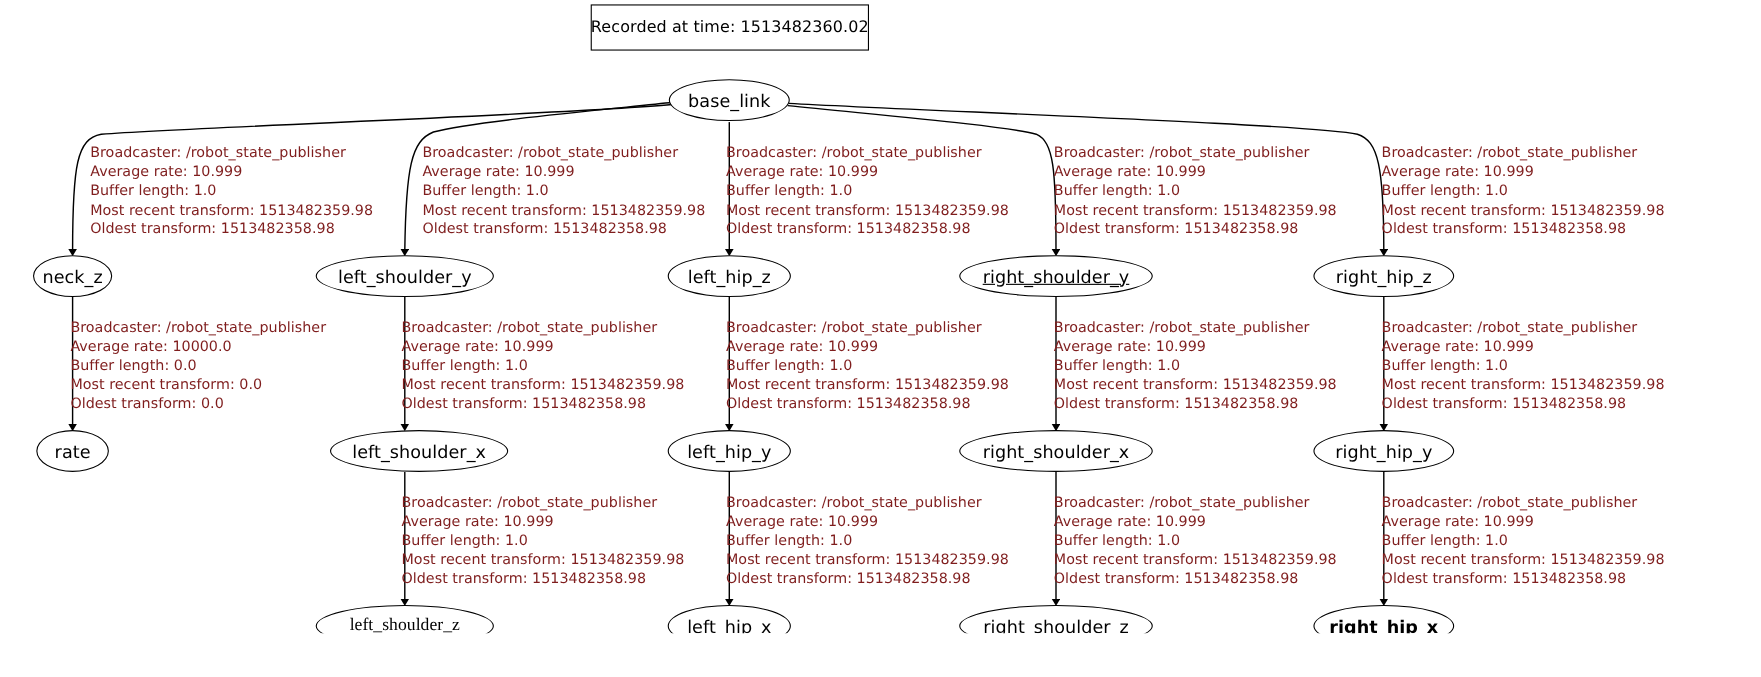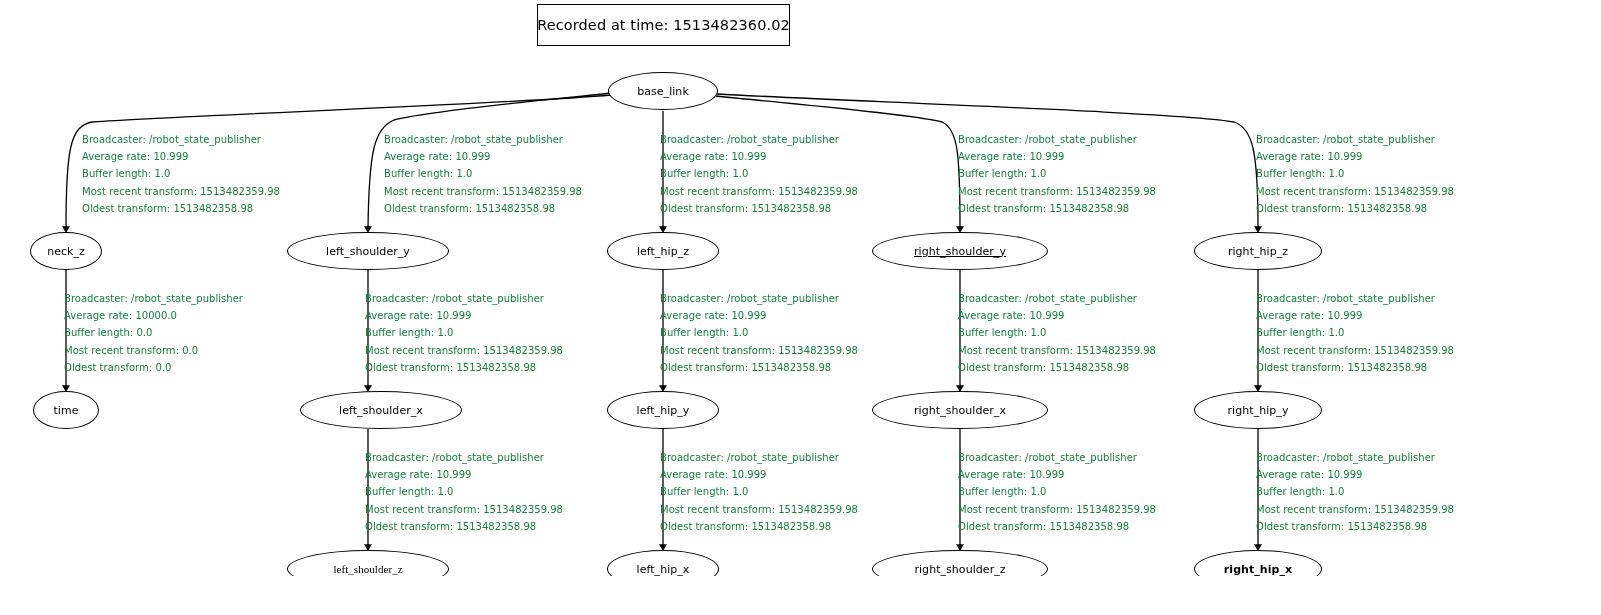--- a/index.html
+++ b/index.html
@@ -45,31 +45,31 @@
   }
   .node {
     position: absolute;
     box-sizing: border-box;
     border: 1.4px solid #000000;
     border-radius: 50%;
     background: #ffffff;
     display: flex;
     align-items: center;
     justify-content: center;
-    font-size: 11px;
+    font-size: 16px;
     white-space: nowrap;
     color: #000000;
     letter-spacing: 0.05px;
   }
   .edge-label {
     position: absolute;
-    font-size: 10px;
+    font-size: 13px;
     line-height: 17.2px;
     white-space: pre;
-    color: #15803d;
+    color: #7f1d1d;
     background: transparent;
     letter-spacing: 0.02px;
   }
 </style>
 </head>
 <body>
 
 <div id="canvas">
 
   <svg id="edges-svg" viewBox="0 0 1601 615">
@@ -119,21 +119,21 @@
       <div class="node" style="left: 595px; top: 232px; width: 112px; height: 38px;">
         <span>left_hip_z</span>
       </div>
       <div class="node" style="left: 860px; top: 232px; width: 176px; height: 38px; text-decoration: underline;">
         <span>right_shoulder_y</span>
       </div>
       <div class="node" style="left: 1182px; top: 232px; width: 128px; height: 38px;">
         <span>right_hip_z</span>
       </div>
       <div class="node" style="left: 21px; top: 391px; width: 66px; height: 38px;">
-        <span>time</span>
+        <span>rate</span>
       </div>
       <div class="node" style="left: 288px; top: 391px; width: 162px; height: 38px;">
         <span>left_shoulder_x</span>
       </div>
       <div class="node" style="left: 595px; top: 391px; width: 112px; height: 38px;">
         <span>left_hip_y</span>
       </div>
       <div class="node" style="left: 860px; top: 391px; width: 176px; height: 38px;">
         <span>right_shoulder_x</span>
       </div>

